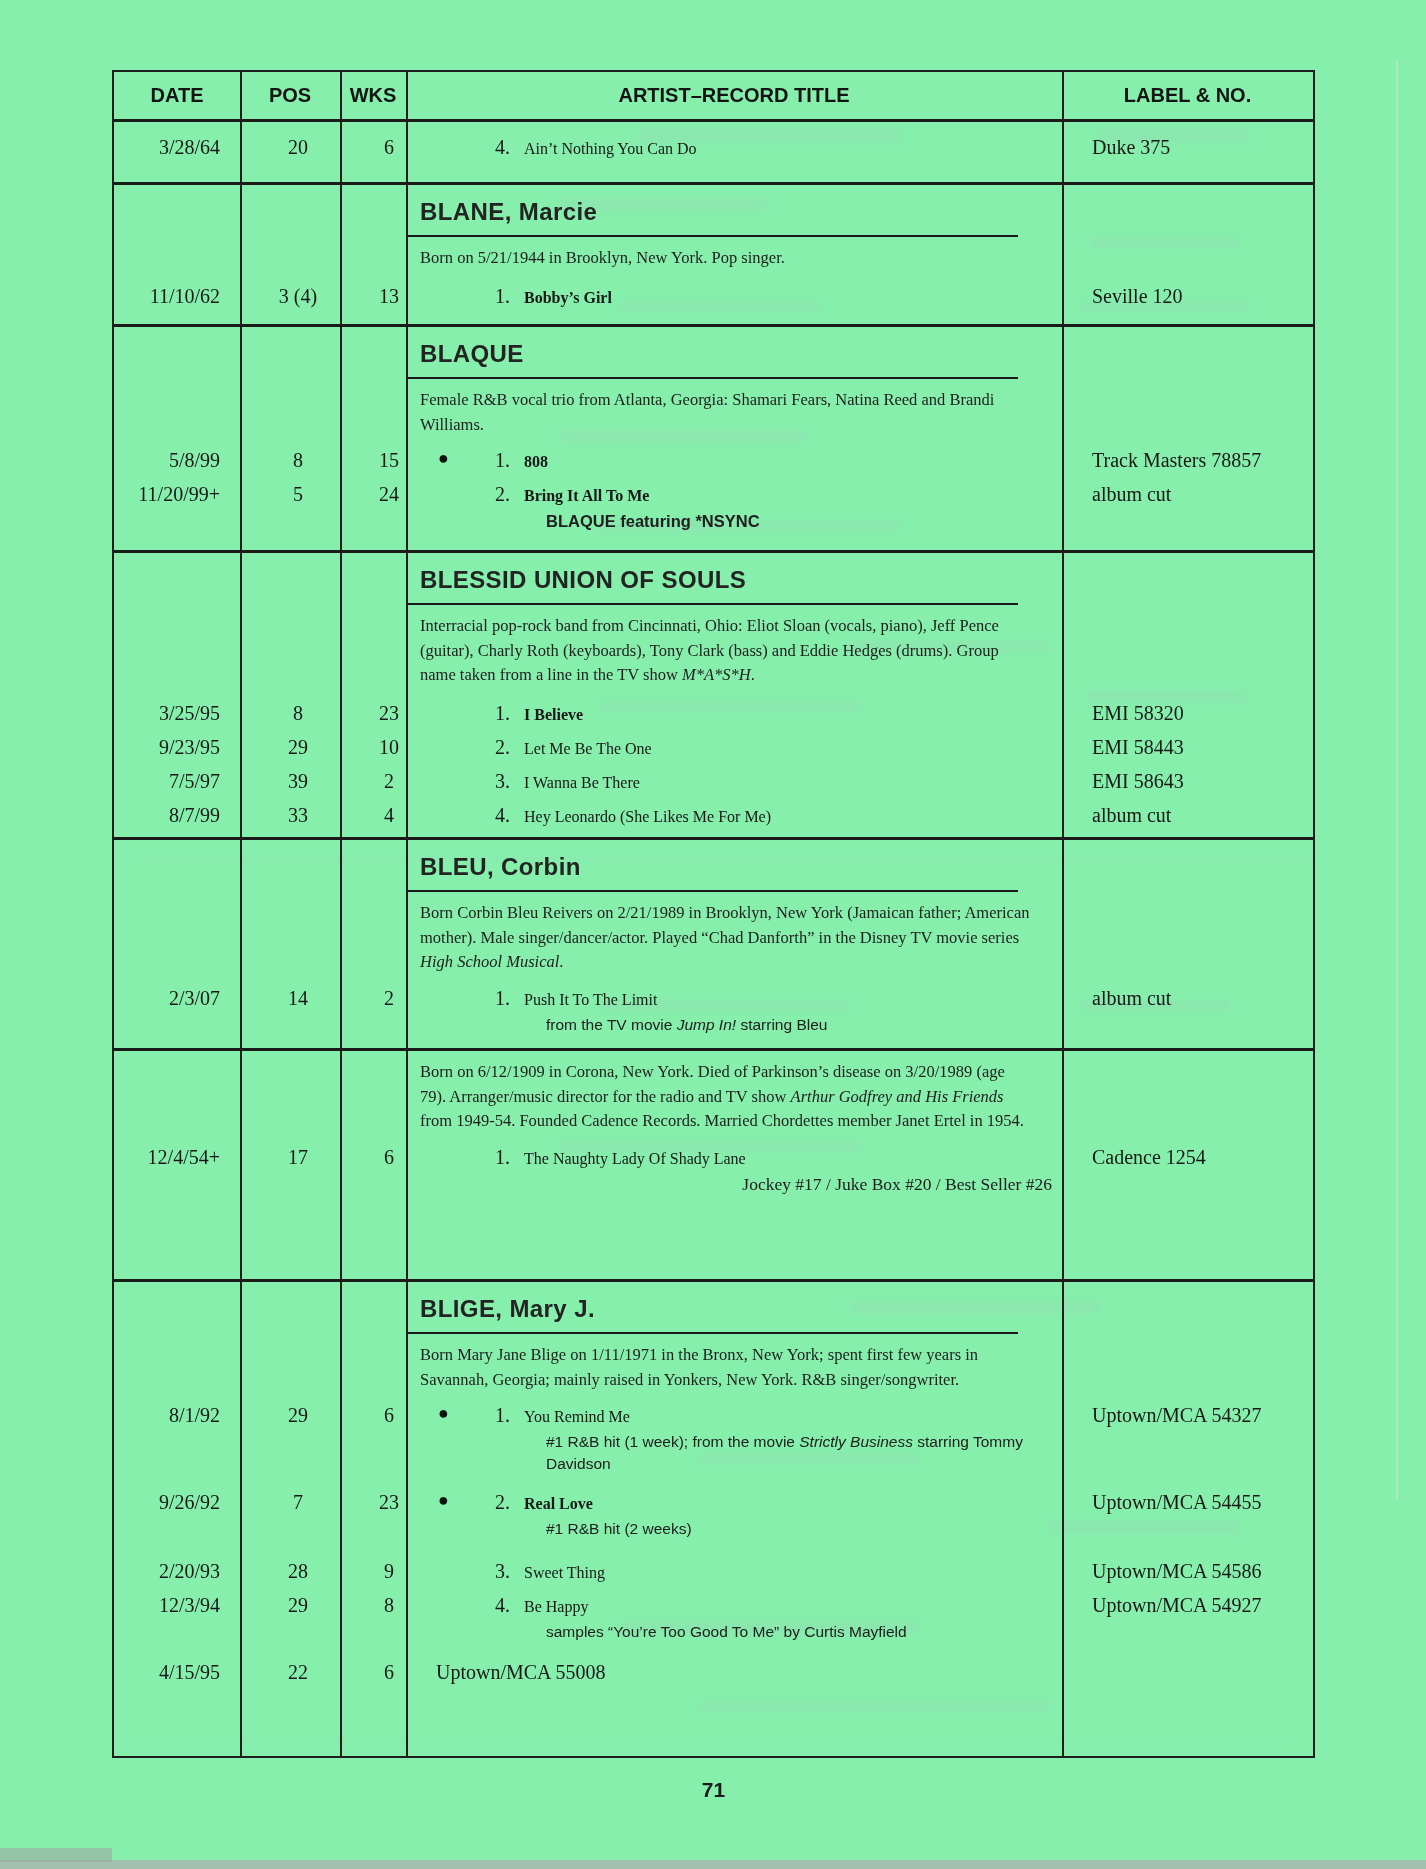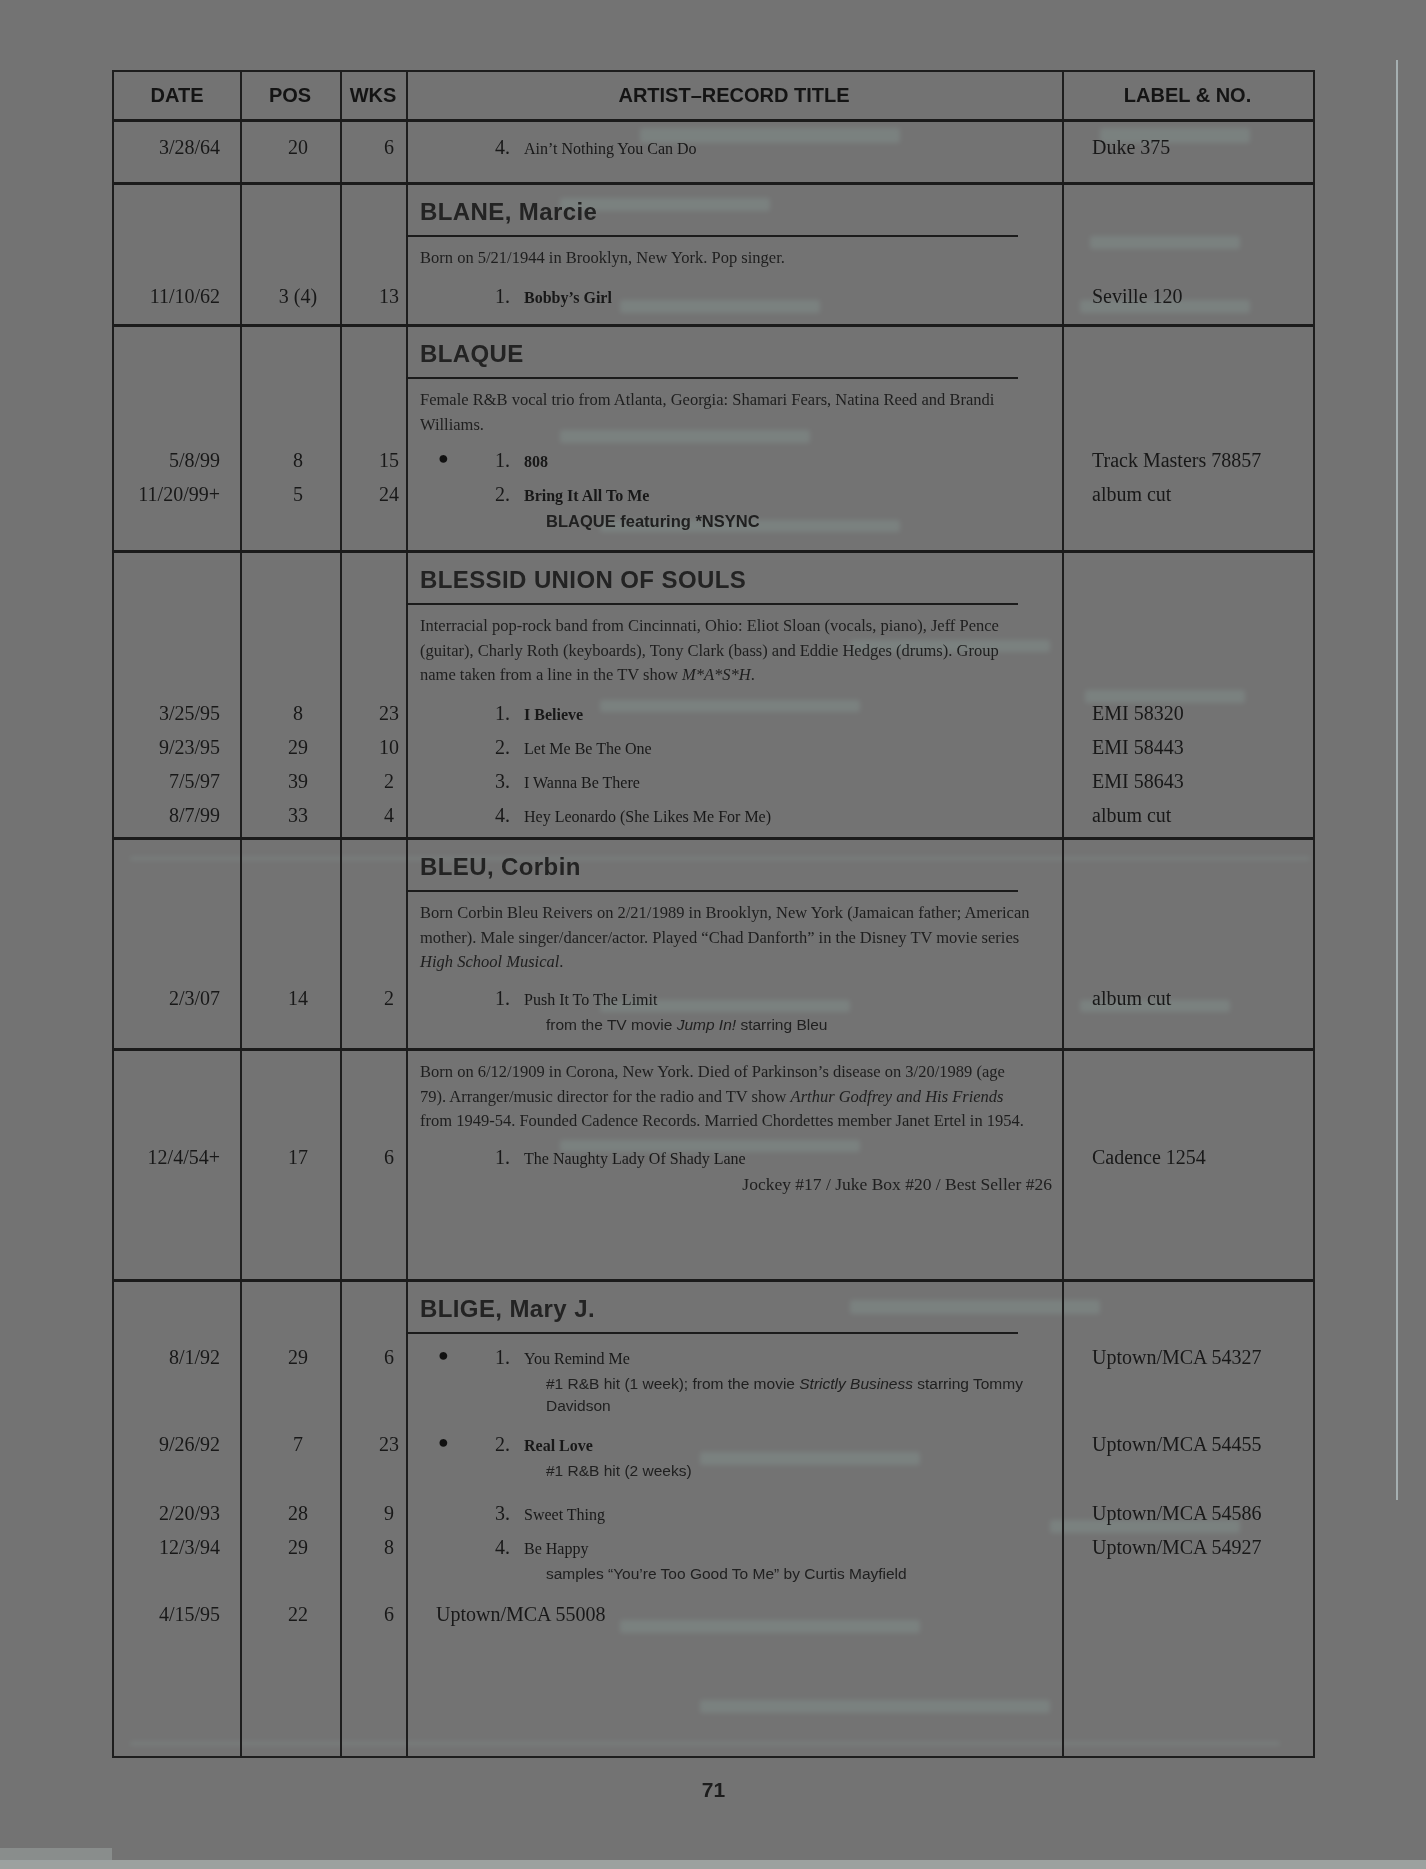--- a/index.html
+++ b/index.html
@@ -1,16 +1,16 @@
 <!DOCTYPE html>
 <html><head>
 <meta charset="utf-8">
 <style>
   html,body{margin:0;padding:0;background:#e8e8e6;}
-  .page{position:relative;width:1426px;height:1869px;background:#737373;overflow:hidden;
+  .page{position:relative;width:1426px;height:1869px;background:#86efac;overflow:hidden;
         font-family:"Liberation Serif",serif;color:#181818;}
 
   
   .bleed{position:absolute;inset:0;z-index:0;}
   .blob{position:absolute;background:#9fc6bd;opacity:.17;filter:blur(2.5px);border-radius:2px;}
   .edge-line{position:absolute;background:#cde0e4;opacity:.55;}
   .scan-bottom{position:absolute;left:0;right:0;bottom:0;height:9px;background:#a9b0ae;opacity:.75;}
   .scan-corner{position:absolute;left:0;bottom:7px;width:112px;height:14px;background:#9aa3a1;opacity:.55;}
 
   
@@ -256,20 +256,23 @@
         </div>
         <div class="cl">Cadence 1254</div>
       </div>
       <div class="note note-chart">Jockey #17 / Juke Box #20 / Best Seller #26</div>
     </div>
 
     <div class="sec sep s-blige">
       <div class="abox">
         <span class="aname">BLIGE, Mary J.</span>
       </div>
+      <div class="bio">
+        <span>Born Mary Jane Blige on 1/11/1971 in the Bronx, New York; spent first few years in Savannah, Georgia; mainly raised in Yonkers, New York. R&amp;B singer/songwriter.</span>
+      </div>
       <div class="row mt10">
         <div class="cd">8/1/92</div>
         <div class="cp">29</div>
         <div class="cw">6</div>
         <div class="ct">
           <span class="dot">●</span>
           <span class="num">1.</span><span class="title">You Remind Me</span>
         </div>
         <div class="cl">Uptown/MCA 54327</div>
       </div>

